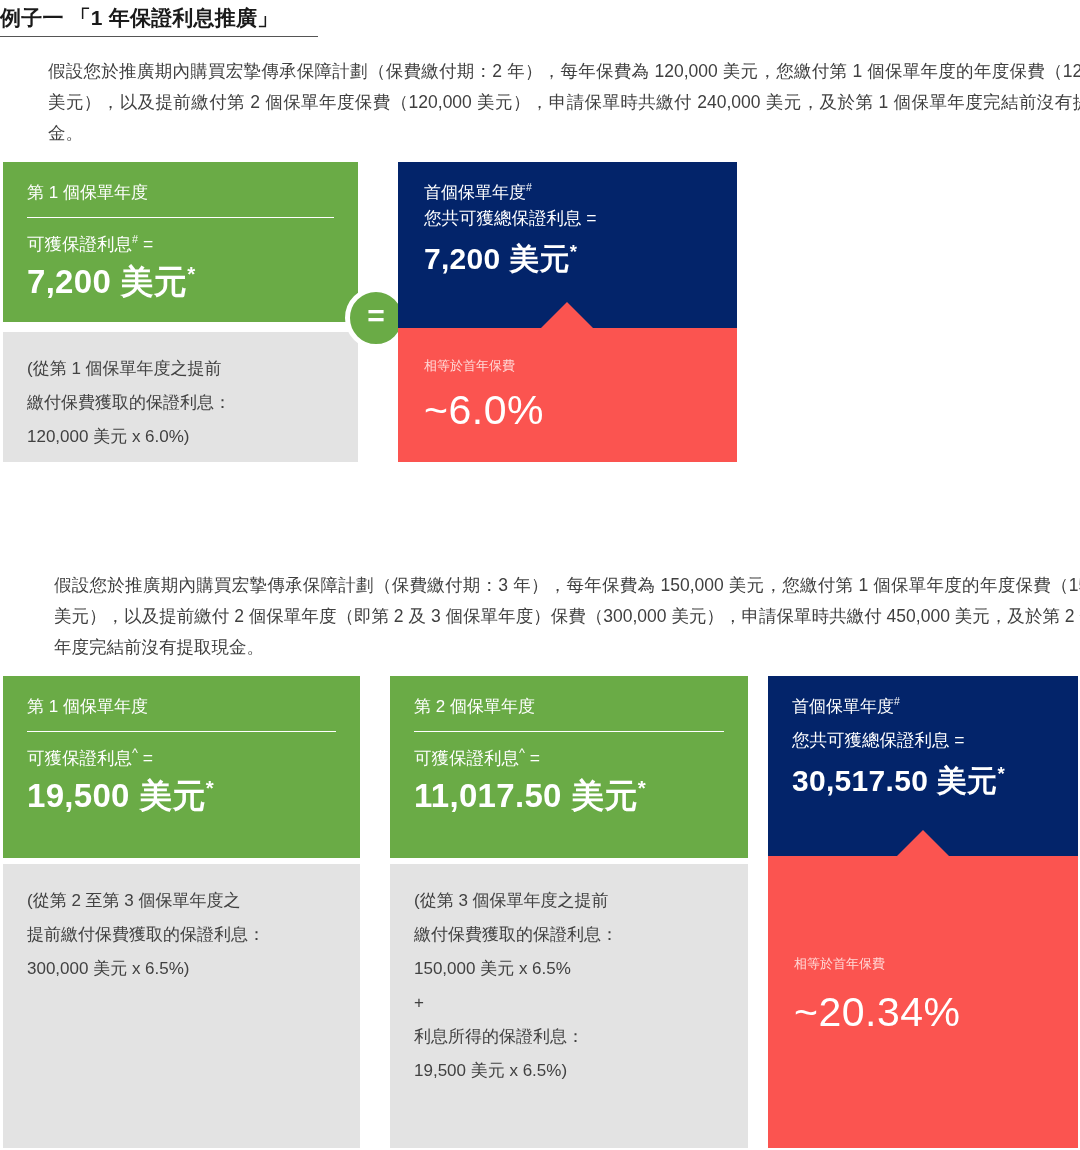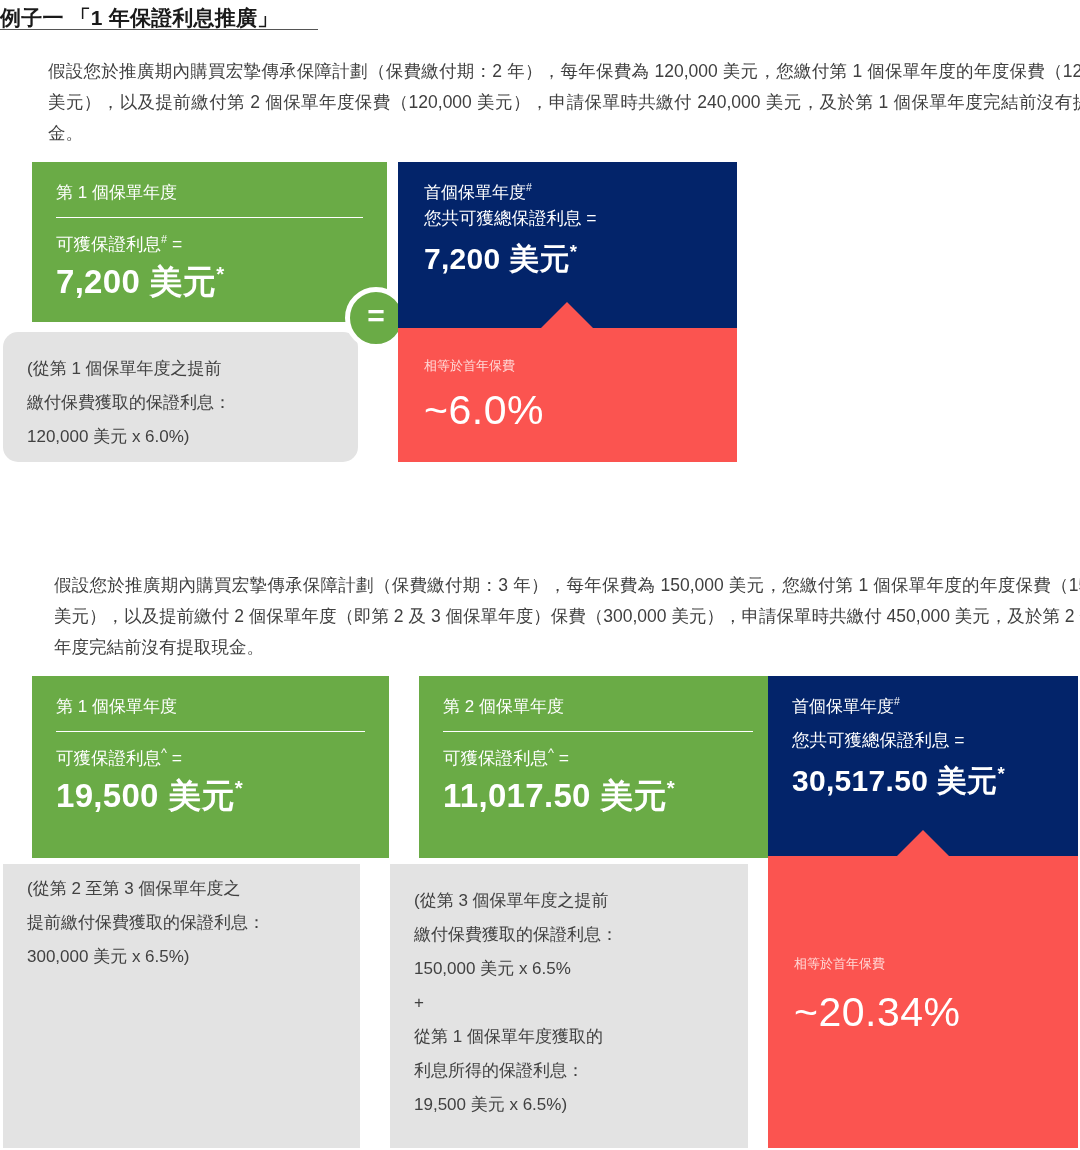--- a/index.html
+++ b/index.html
@@ -18,20 +18,21 @@
 
   .page { position: relative; width: 1080px; height: 1150px; }
 
   
   .example-heading {
     position: absolute;
     font-size: 21px;
     font-weight: bold;
     color: #1a1a1a;
     letter-spacing: 0.2px;
+    padding-bottom: 7px;
     border-bottom: 1.5px solid #555555;
     white-space: nowrap;
     line-height: 1.1;
   }
 
   
   .intro {
     position: absolute;
     font-size: 17.5px;
     line-height: 31px;
@@ -41,21 +42,20 @@
   }
 
   
   .card {
     position: absolute;
     box-sizing: border-box;
   }
   .green {
     background: #6aab46;
     color: #ffffff;
-    margin-left: 29px;
   }
   .navy {
     background: #03246a;
     color: #ffffff;
   }
   .red {
     background: #fb5450;
     color: #ffffff;
   }
   .grey {
@@ -165,21 +165,21 @@
     <div class="rule"></div>
     <div class="card-sub">
       <span>可獲保證利息</span><sup>#</sup>
       <span>=</span>
     </div>
     <div class="card-big">
       <span>7,200 美元</span><sup>*</sup>
     </div>
   </div>
 
-  <div class="card grey" style="left:3px; top:332px; width:355px; height:130px; padding:20px 24px 0 24px;border-radius:15px;">
+  <div class="card grey" style="left:3px; top:332px; width:355px; height:130px; padding:20px 24px 0 24px;">
     <div class="grey-text">(從第 1 個保單年度之提前</div>
     <div class="grey-text">繳付保費獲取的保證利息：</div>
     <div class="grey-text">120,000 美元 x 6.0%)</div>
   </div>
 
   <div class="eq-badge" style="left:345px; top:287px;">
     <span>=</span>
   </div>
 
   <div class="card navy" style="left:398px; top:162px; width:339px; height:166px; padding:20px 26px 0 26px;">
@@ -206,21 +206,21 @@
     <div class="rule"></div>
     <div class="card-sub">
       <span>可獲保證利息</span><sup class="sup-caret">^</sup>
       <span>=</span>
     </div>
     <div class="card-big">
       <span>19,500 美元</span><sup>*</sup>
     </div>
   </div>
 
-  <div class="card grey" style="left:3px; top:864px; width:357px; height:284px; padding:8px 24px 0 24px;">
+  <div class="card grey" style="left:3px; top:864px; width:357px; height:284px; padding:20px 24px 0 24px;">
     <div class="grey-text">(從第 2 至第 3 個保單年度之</div>
     <div class="grey-text">提前繳付保費獲取的保證利息：</div>
     <div class="grey-text">300,000 美元 x 6.5%)</div>
   </div>
 
   <div class="card green" style="left:390px; top:676px; width:358px; height:182px; padding:20px 24px 0 24px;">
     <div class="card-title">第 2 個保單年度</div>
     <div class="rule"></div>
     <div class="card-sub">
       <span>可獲保證利息</span><sup class="sup-caret">^</sup>
@@ -229,21 +229,20 @@
     <div class="card-big">
       <span>11,017.50 美元</span><sup>*</sup>
     </div>
   </div>
 
   <div class="card grey" style="left:390px; top:864px; width:358px; height:284px; padding:20px 12px 0 24px;">
     <div class="grey-text">(從第 3 個保單年度之提前</div>
     <div class="grey-text">繳付保費獲取的保證利息：</div>
     <div class="grey-text">150,000 美元 x 6.5%</div>
     <div class="grey-text">+</div>
-    <div class="grey-text">從第 1 個保單年度獲取的</div>
     <div class="grey-text">利息所得的保證利息：</div>
     <div class="grey-text">19,500 美元 x 6.5%)</div>
   </div>
 
   <div class="card navy" style="left:768px; top:676px; width:310px; height:180px; padding:20px 24px 0 24px;">
     <div class="card-title">
       <span>首個保單年度</span><sup>#</sup>
     </div>
     <div class="card-sub" style="margin-top:10px;">您共可獲總保證利息 =</div>
     <div class="card-big-navy">

